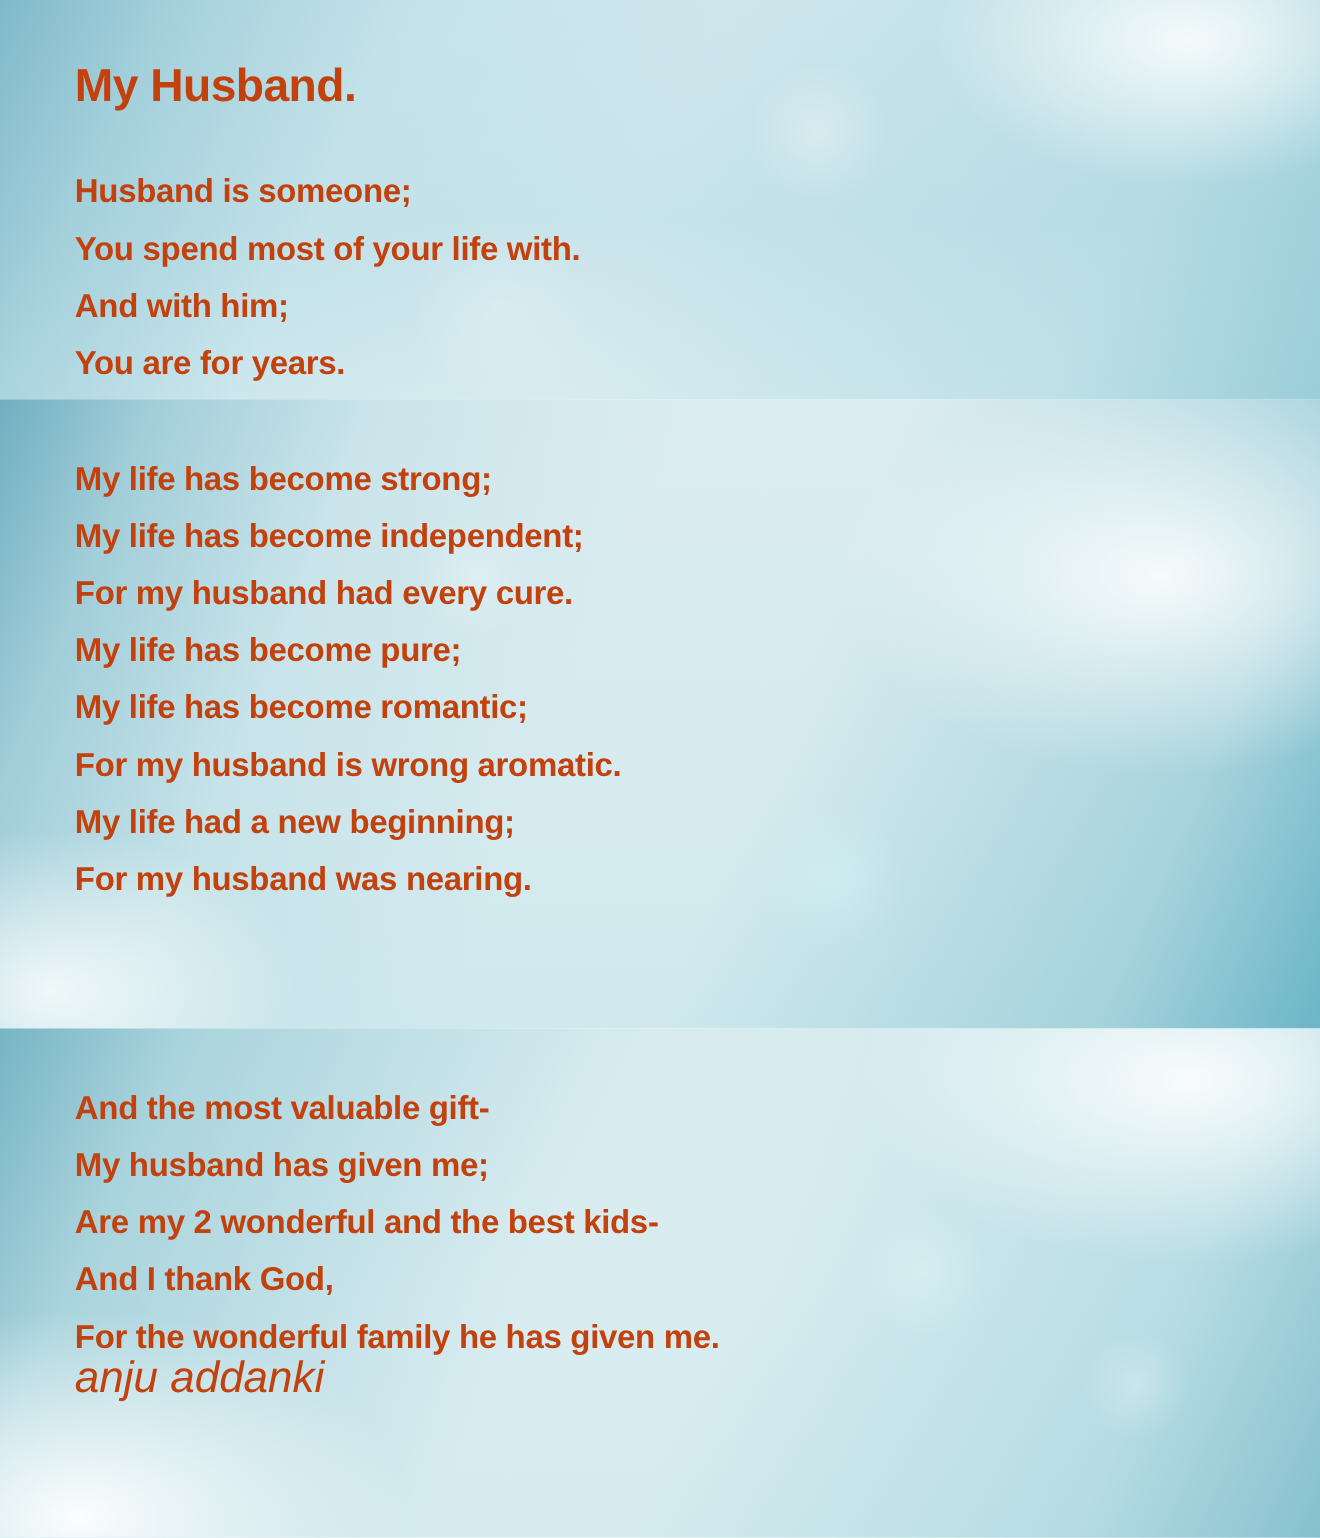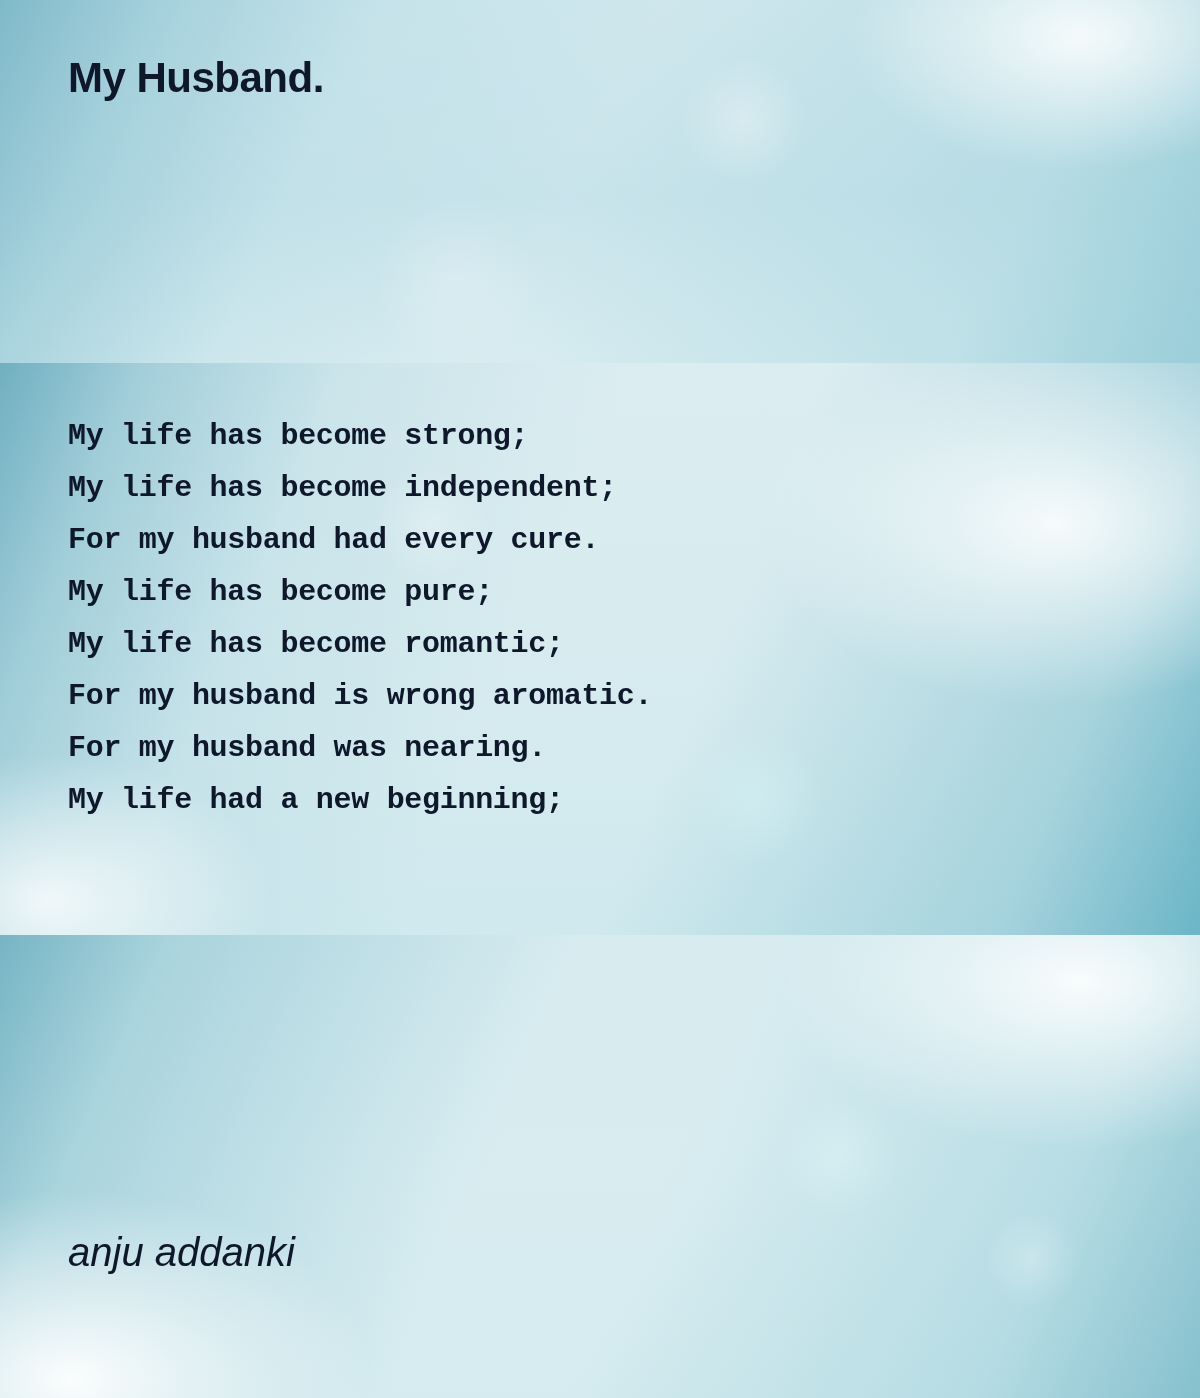--- a/index.html
+++ b/index.html
@@ -6,21 +6,21 @@
     margin: 0;
     padding: 0;
     background: #ffffff;
   }
   .poster {
     position: relative;
     width: 1200px;
     height: 1398px;
     overflow: hidden;
     font-family: "Liberation Sans", sans-serif;
-    color: #0f172a;
+    color: #c2410c;
   }
 
   
   .band {
     position: absolute;
     left: 0;
     width: 100%;
   }
   .band-1 {
     top: 0; height: 363px;
@@ -63,21 +63,21 @@
     margin: 0;
     font-size: 42px;
     font-weight: bold;
     letter-spacing: -0.5px;
   }
   .stanza {
     position: absolute;
     left: 68px;
   }
   .stanza-1 { top: 149px; }
-  .stanza-2 { top: 410px; font-family: Liberation Mono, monospace; }
+  .stanza-2 { top: 410px; }
   .stanza-3 { top: 982px; }
   .poem-line {
     font-size: 30px;
     font-weight: bold;
     line-height: 52px;
     letter-spacing: -0.3px;
     white-space: pre;
   }
   .author {
     position: absolute;
@@ -93,25 +93,38 @@
 </head>
 <body>
 
 <div class="poster">
   <div class="band band-1"></div>
   <div class="band band-2"></div>
   <div class="band band-3"></div>
 
   <h1 class="title">My Husband.</h1>
 
+  <div class="stanza stanza-1">
+      <div class="poem-line">Husband is someone;</div>
+      <div class="poem-line">You spend most of your life with.</div>
+      <div class="poem-line">And with him;</div>
+      <div class="poem-line">You are for years.</div>
+    </div>
   <div class="stanza stanza-2">
       <div class="poem-line">My life has become strong;</div>
       <div class="poem-line">My life has become independent;</div>
       <div class="poem-line">For my husband had every cure.</div>
       <div class="poem-line">My life has become pure;</div>
       <div class="poem-line">My life has become romantic;</div>
       <div class="poem-line">For my husband is wrong aromatic.</div>
+      <div class="poem-line">My life had a new beginning;</div>
       <div class="poem-line">For my husband was nearing.</div>
-      <div class="poem-line">My life had a new beginning;</div>
+    </div>
+  <div class="stanza stanza-3">
+      <div class="poem-line">And the most valuable gift-</div>
+      <div class="poem-line">My husband has given me;</div>
+      <div class="poem-line">Are my 2 wonderful and the best kids-</div>
+      <div class="poem-line">And I thank God,</div>
+      <div class="poem-line">For the wonderful family he has given me.</div>
     </div>
 
   <div class="author">anju addanki</div>
 </div>
 
 </body></html>

